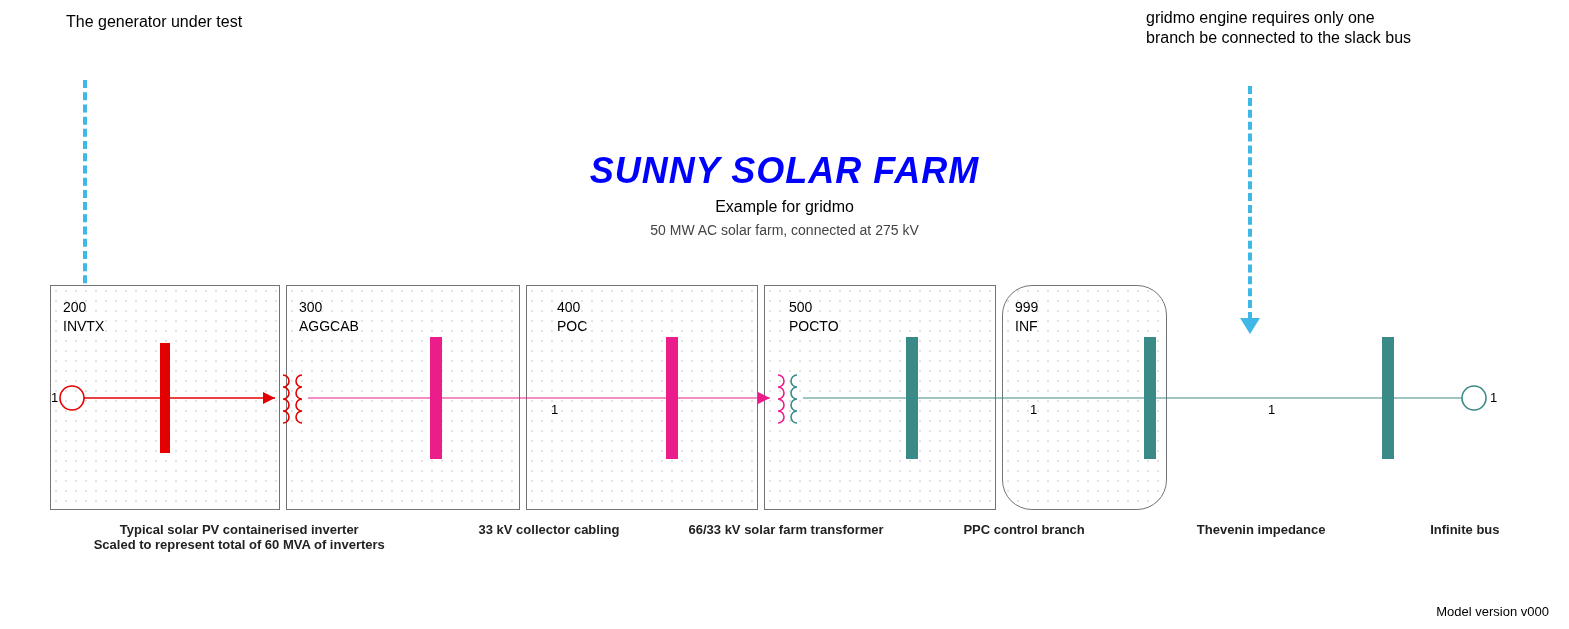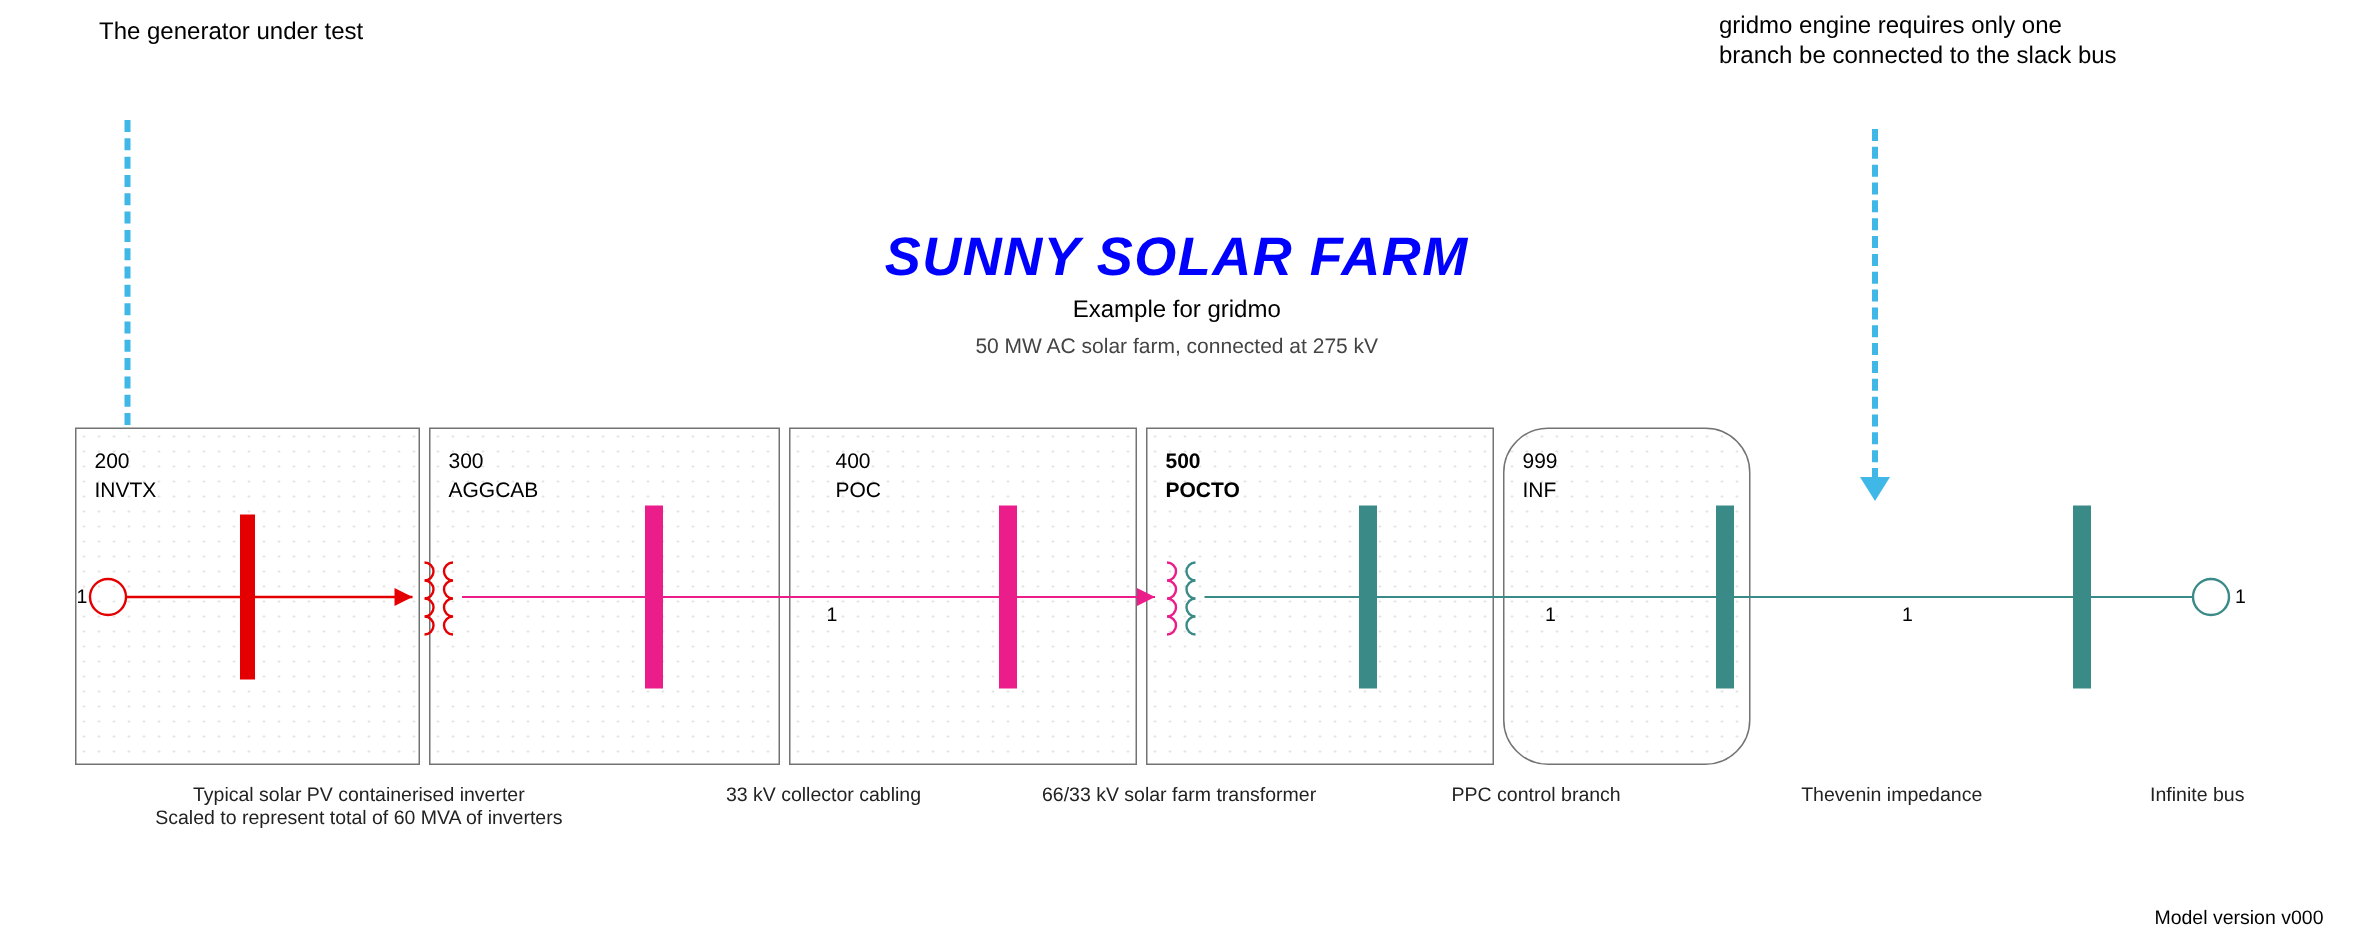--- a/index.html
+++ b/index.html
@@ -23,21 +23,21 @@
     .title-sub2 { font-size: 14px; color: #444; margin-top: 6px; }
     .panel-area { position: absolute; top: 285px; left: 50px; right: 22px; height: 225px; display: flex; gap: 6px; }
     .panel { border: 1px solid #717473; position: relative; background: #fff; background-image: radial-gradient(#e4e4e4 0.8px, transparent 0.8px); background-size: 10px 10px; }
     .p0 { width: 380px; }
     .p1 { width: 230px; }
     .p2 { width: 234px; }
     .p3 { width: 232px; }
     .p4 { width: 232px; }
     .p5 { width: 165px; border-radius: 30px; }
     .bus-id { position: absolute; top: 12px; font-size: 14px; line-height: 1.35; }
-    .caption-row { position: absolute; top: 522px; left: 50px; right: 22px; display: flex; gap: 6px; text-align: center; font-size: 13px; color: #222; }
+    .caption-row { position: absolute; top: 522px; left: 50px; right: 22px; display: flex; gap: 6px; text-align: center; font-size: 13px; color: #222; font-weight: bold; }
     .caption-row > div:nth-child(1){ width:380px; } .caption-row > div:nth-child(2){ width:230px; } .caption-row > div:nth-child(3){ width:234px; } .caption-row > div:nth-child(4){ width:232px; } .caption-row > div:nth-child(5){ width:232px; } .caption-row > div:nth-child(6){ width:165px;text-align:center; }
     .version { position: absolute; right: 20px; bottom: 10px; font-size: 13px; }
     .svg-layer { position: absolute; top: 285px; left: 50px; width: 1497px; height: 225px; pointer-events: none; }
     .circuit-num { position:absolute; font-size:13px; }
     .gen-one { position:absolute; font-size:13px; }
   </style>
 </head>
 <body>
 
 <div class="anno" style="left:18px; top:12px;">The generator under test</div>
@@ -68,21 +68,21 @@
     <div class="bus-id" style="left:12px;">
       <span>300</span><br><span>AGGCAB</span>
     </div>
   </div>
   <div class="panel p3">
     <div class="bus-id" style="left:12px;margin-left:18px;">
       <span>400</span><br><span>POC</span>
     </div>
   </div>
   <div class="panel p4">
-    <div class="bus-id" style="left:12px;font-weight:bold;">
+    <div class="bus-id" style="left:24px;">
       <span>500</span><br><span>POCTO</span>
     </div>
   </div>
   <div class="panel p5">
     <div class="bus-id" style="left:12px;">
       <span>999</span><br><span>INF</span>
     </div>
   </div>
 </div>
 

